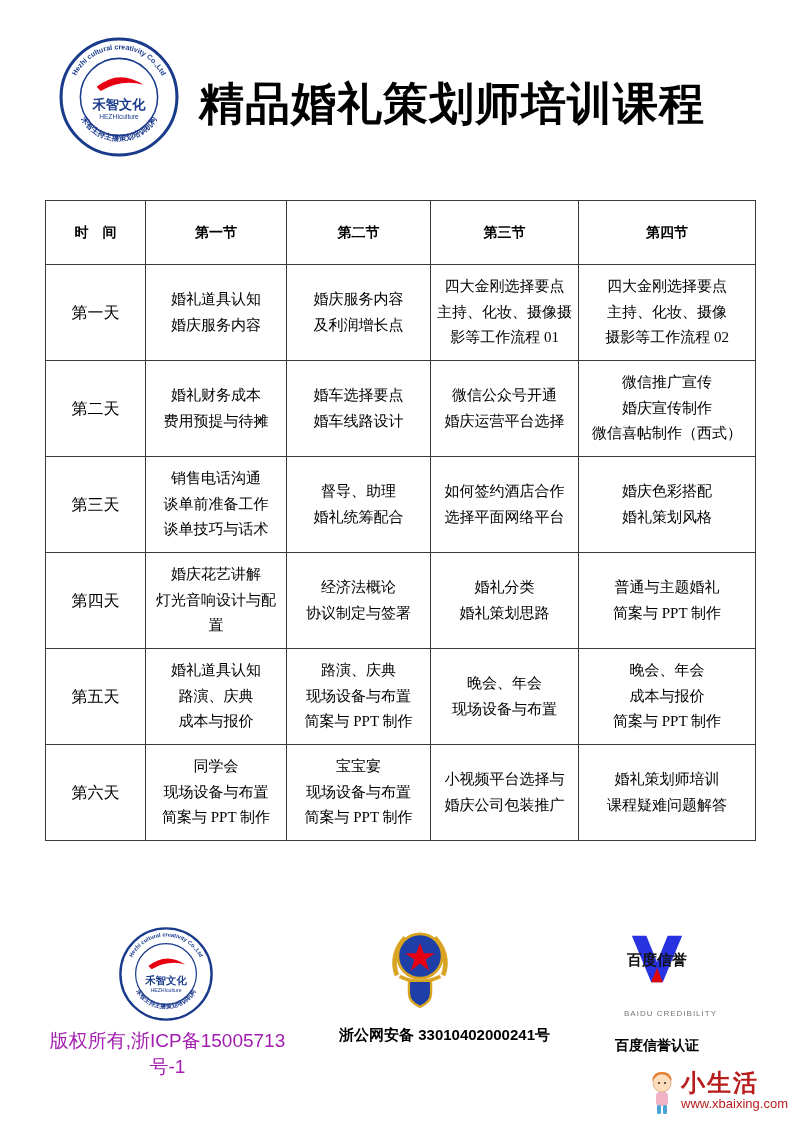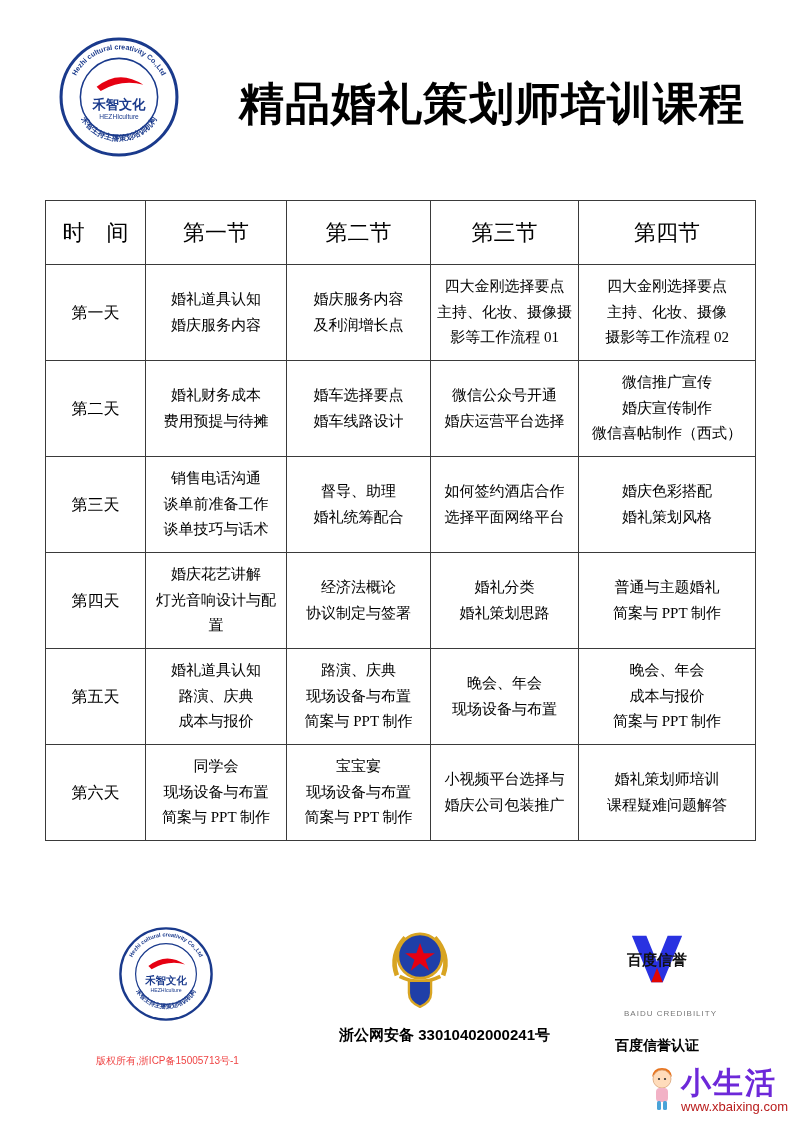--- a/index.html
+++ b/index.html
@@ -16,48 +16,47 @@
   
   .header-logo {
     position:absolute; left:58px; top:36px; width:122px; height:122px;
   }
   .page-title {
     position:absolute; left:178px; top:74px; width:548px;
     text-align:center;
     font-size:45px; font-weight:bold; letter-spacing:1px;
     font-family:"Liberation Sans", sans-serif;
     white-space:nowrap;
-    margin-left:40px;
   }
 
   
   table.schedule {
     position:absolute; left:45px; top:200px; width:710px;
     border-collapse:collapse; table-layout:fixed;
     font-family:"Liberation Serif", serif;
   }
   .schedule th, .schedule td {
     border:1px solid #3a3a3a;
     text-align:center; vertical-align:middle;
     padding:4px 3px;
   }
   .schedule th {
-    height:64px; font-size:22px; font-weight:normal;
+    height:64px; font-size:14px; font-weight:bold;
   }
   .schedule td {
     height:96px; font-size:15px; line-height:1.7;
     white-space:pre-line;
   }
   .schedule td.time-cell { font-size:16px; }
 
   
   .footer-logo { position:absolute; left:118px; top:926px; width:96px; height:96px; }
   .copyright {
-    position:absolute; left:40px; top:1054px; width:255px;
-    text-align:center; font-size:10px; color:#ef4444;
+    position:absolute; left:40px; top:1028px; width:255px;
+    text-align:center; font-size:19px; color:#a21caf;
   }
   .police-badge { position:absolute; left:383px; top:922px; width:74px; height:92px; }
   .police-number {
     position:absolute; left:290px; top:1026px; width:260px;
     text-align:right; font-size:15px; font-weight:bold; color:#000;
   }
   .baidu-logo { position:absolute; left:628px; top:930px; width:58px; height:58px; }
   .baidu-name {
     position:absolute; left:597px; top:951px; width:120px;
     text-align:center; font-size:15px; font-weight:bold; color:#111;
@@ -71,21 +70,21 @@
     text-align:center; font-size:14px; font-weight:bold; color:#000;margin-top:7px;
   }
 
   
   .watermark {
     position:absolute; right:12px; bottom:12px;
     display:flex; align-items:flex-start;
   }
   .wm-char { width:30px; height:46px; margin-right:4px; }
   .wm-texts { display:flex; flex-direction:column; }
-  .wm-name { font-size:30px; font-weight:bold; color:#6d28d9; line-height:1.1; letter-spacing:2px; }
+  .wm-name { font-size:24px; font-weight:bold; color:#b91c1c; line-height:1.1; letter-spacing:2px; }
   .wm-url  { font-size:13px; color:#b91c1c; line-height:1.3; }
 </style>
 </head>
 <body>
 
 <div class="page">
 
   <svg class="header-logo" viewBox="0 0 120 120">
     <circle cx="60" cy="60" r="57" fill="#ffffff" stroke="#1a3a8c" stroke-width="3"></circle>
     <circle cx="60" cy="60" r="38" fill="none" stroke="#1a3a8c" stroke-width="1.5"></circle>

